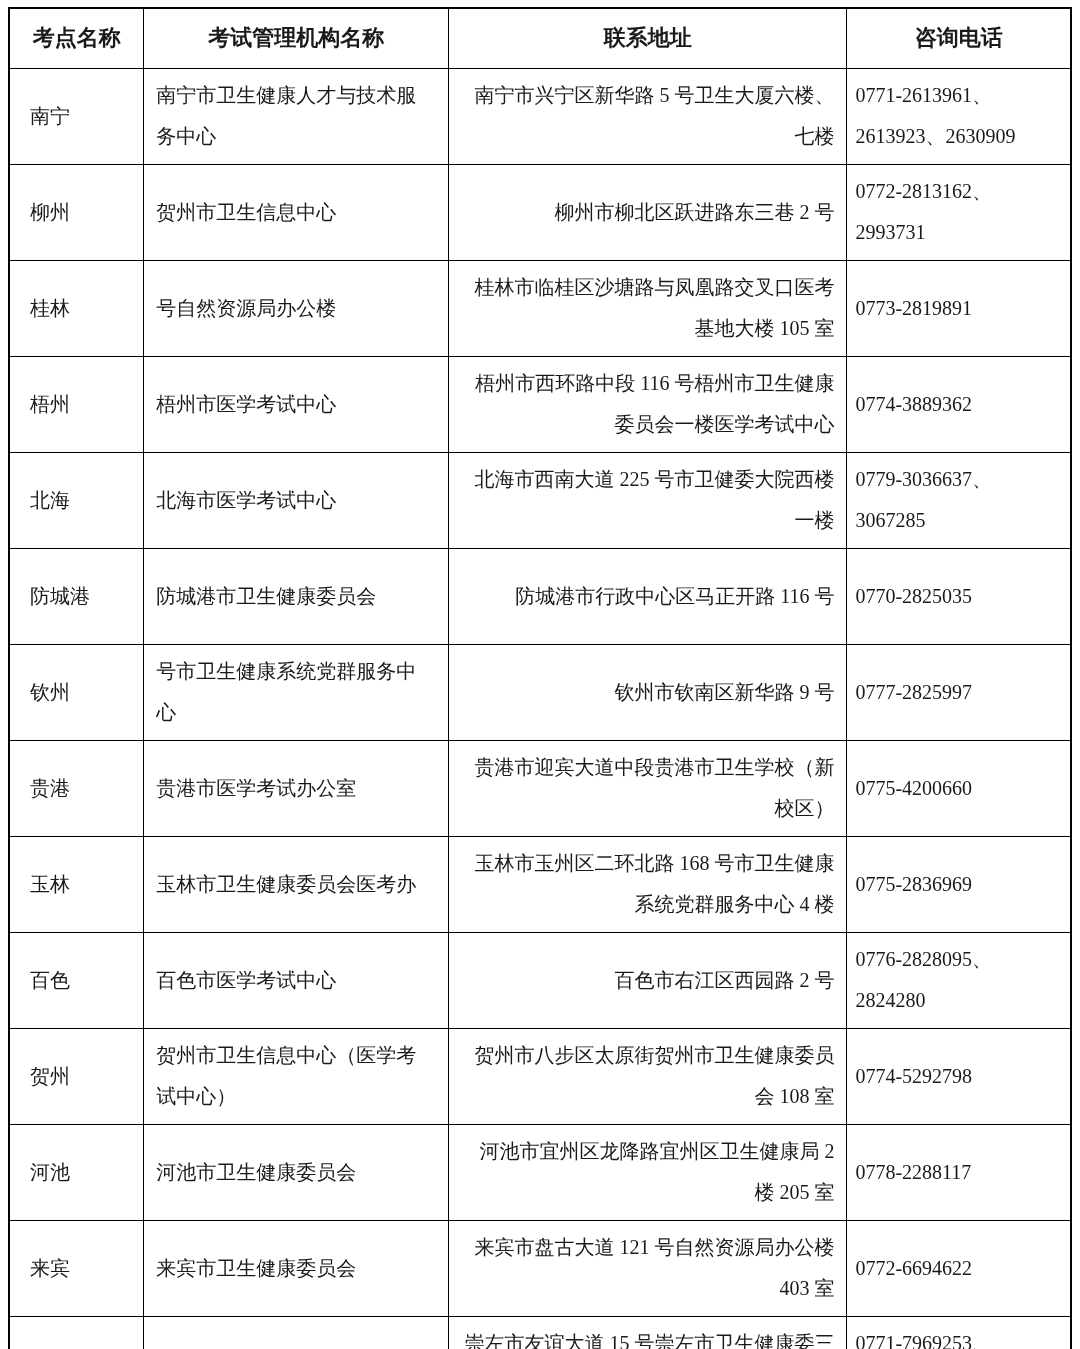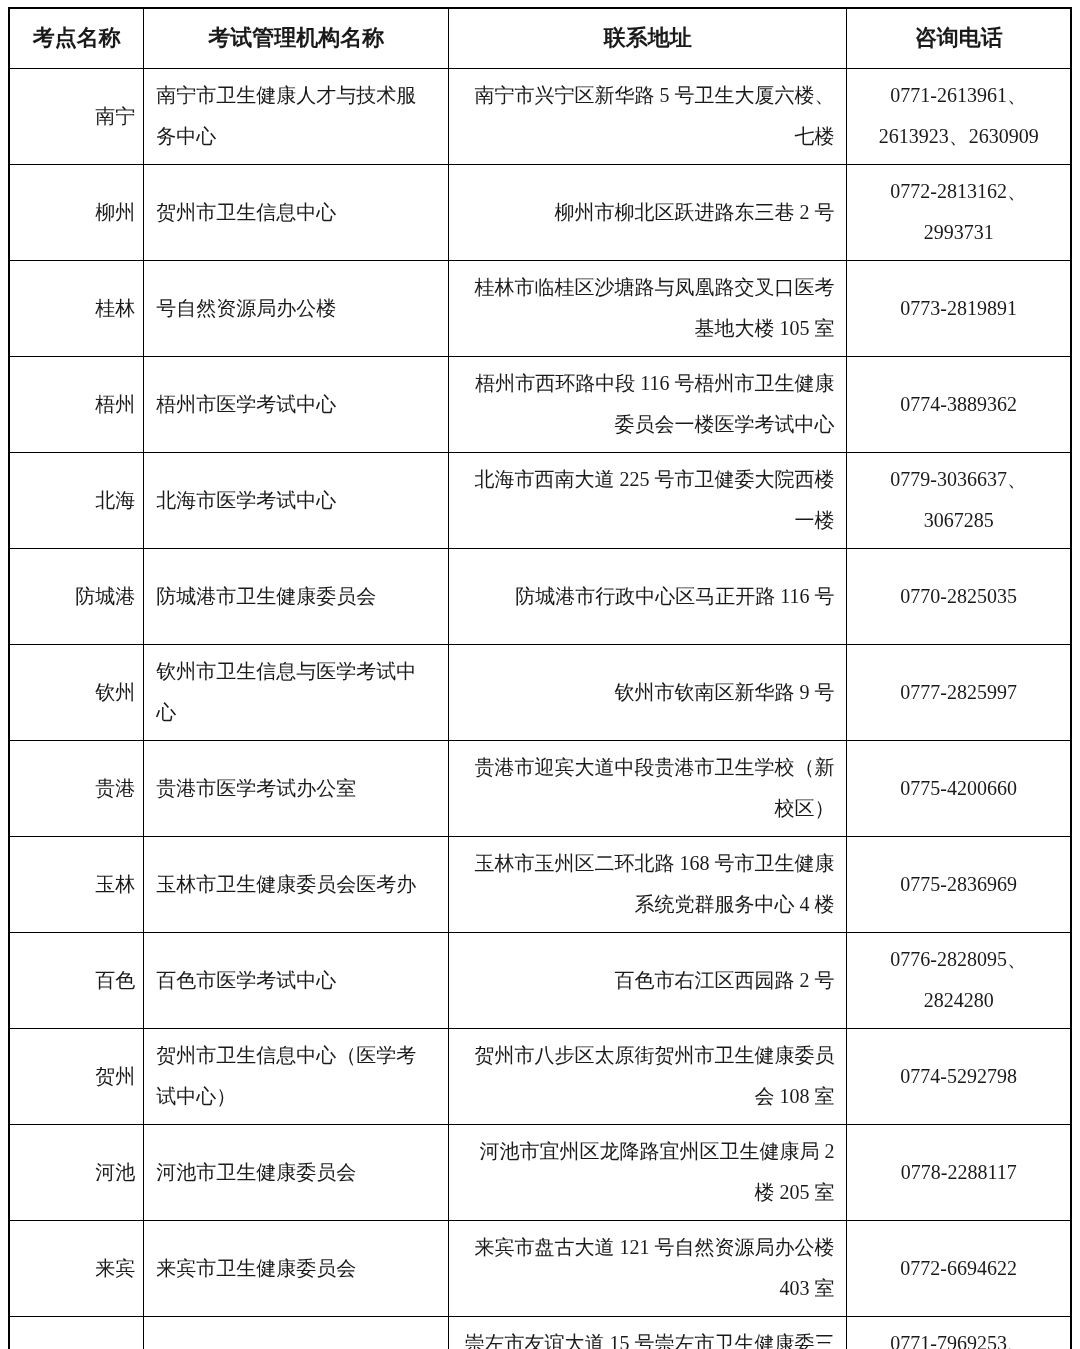--- a/index.html
+++ b/index.html
@@ -43,24 +43,24 @@
     text-align: center;
     padding: 4px 6px;
     margin-left: 20px;
   }
   td {
     font-family: Liberation Serif, serif;
     font-size: 20px;
     line-height: 2.05;
     padding: 4px 12px;
   }
-  td.site-cell  { text-align: right; padding: 4px 8px; }
+  td.site-cell  { text-align: left; padding: 4px 20px; }
   td.org-cell   { text-align: left; }
   td.address-cell { text-align: right; }
-  td.phone-cell { text-align: center; padding: 4px 8px; }
+  td.phone-cell { padding: 4px 8px; }
 </style>
 </head>
 <body>
 
 <div class="table-wrap">
   <table class="contact-table">
     <colgroup>
       <col class="c-site">
       <col class="c-org">
       <col class="c-address">
@@ -106,21 +106,21 @@
           <td class="phone-cell">0779-3036637、3067285</td>
         </tr>
         <tr>
           <td class="site-cell">防城港</td>
           <td class="org-cell">防城港市卫生健康委员会</td>
           <td class="address-cell">防城港市行政中心区马正开路 116 号</td>
           <td class="phone-cell">0770-2825035</td>
         </tr>
         <tr>
           <td class="site-cell">钦州</td>
-          <td class="org-cell">钦州市卫生信息与医学考试中心</td>
+          <td class="org-cell">号市卫生健康系统党群服务中心</td>
           <td class="address-cell">钦州市钦南区新华路 9 号</td>
           <td class="phone-cell">0777-2825997</td>
         </tr>
         <tr>
           <td class="site-cell">贵港</td>
           <td class="org-cell">贵港市医学考试办公室</td>
           <td class="address-cell">贵港市迎宾大道中段贵港市卫生学校（新校区）</td>
           <td class="phone-cell">0775-4200660</td>
         </tr>
         <tr>

